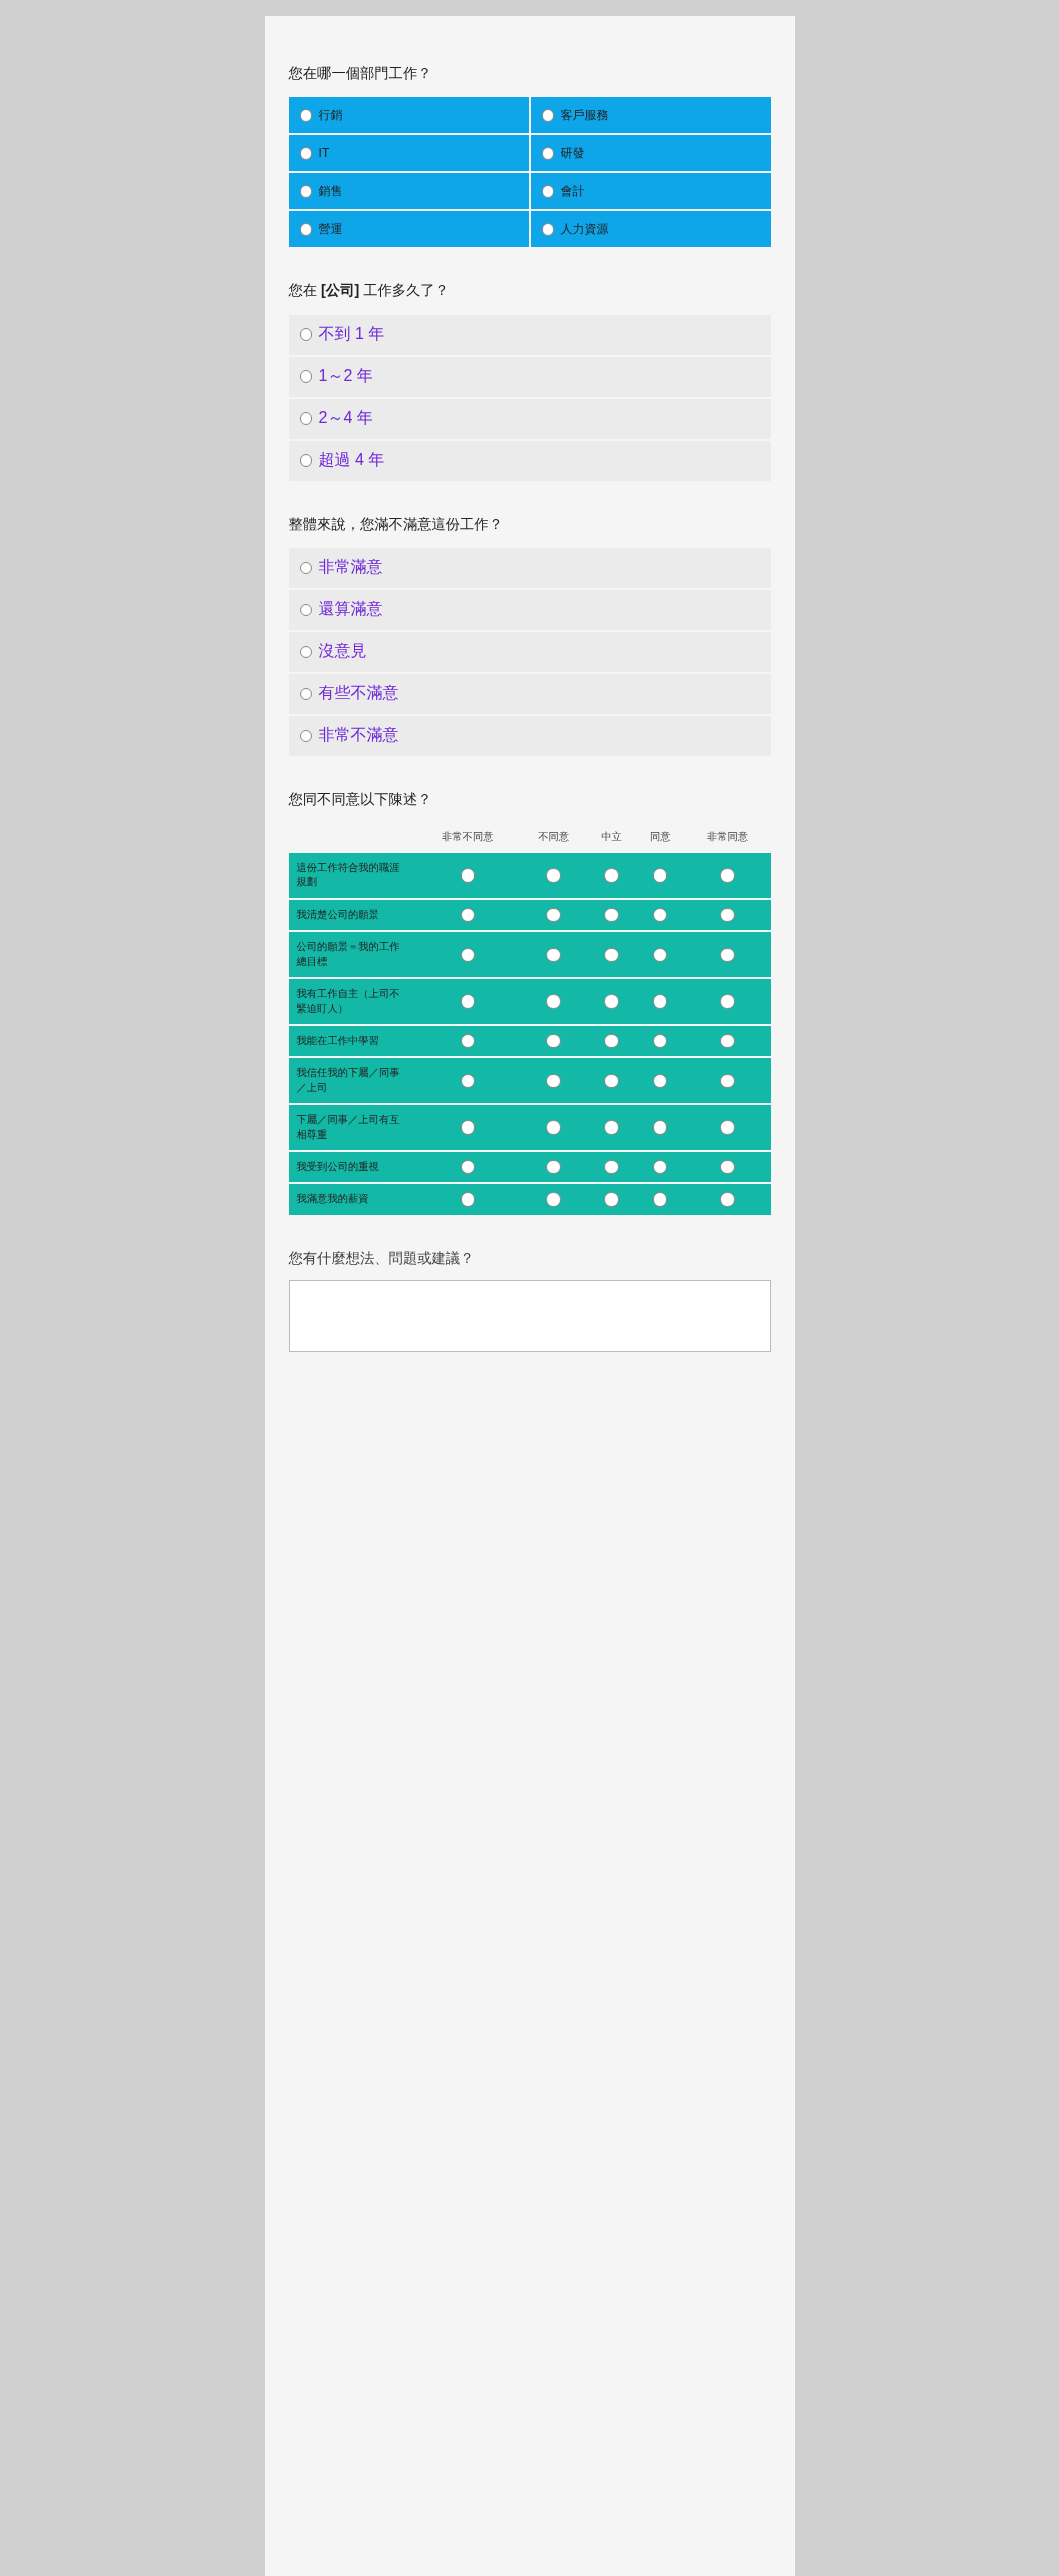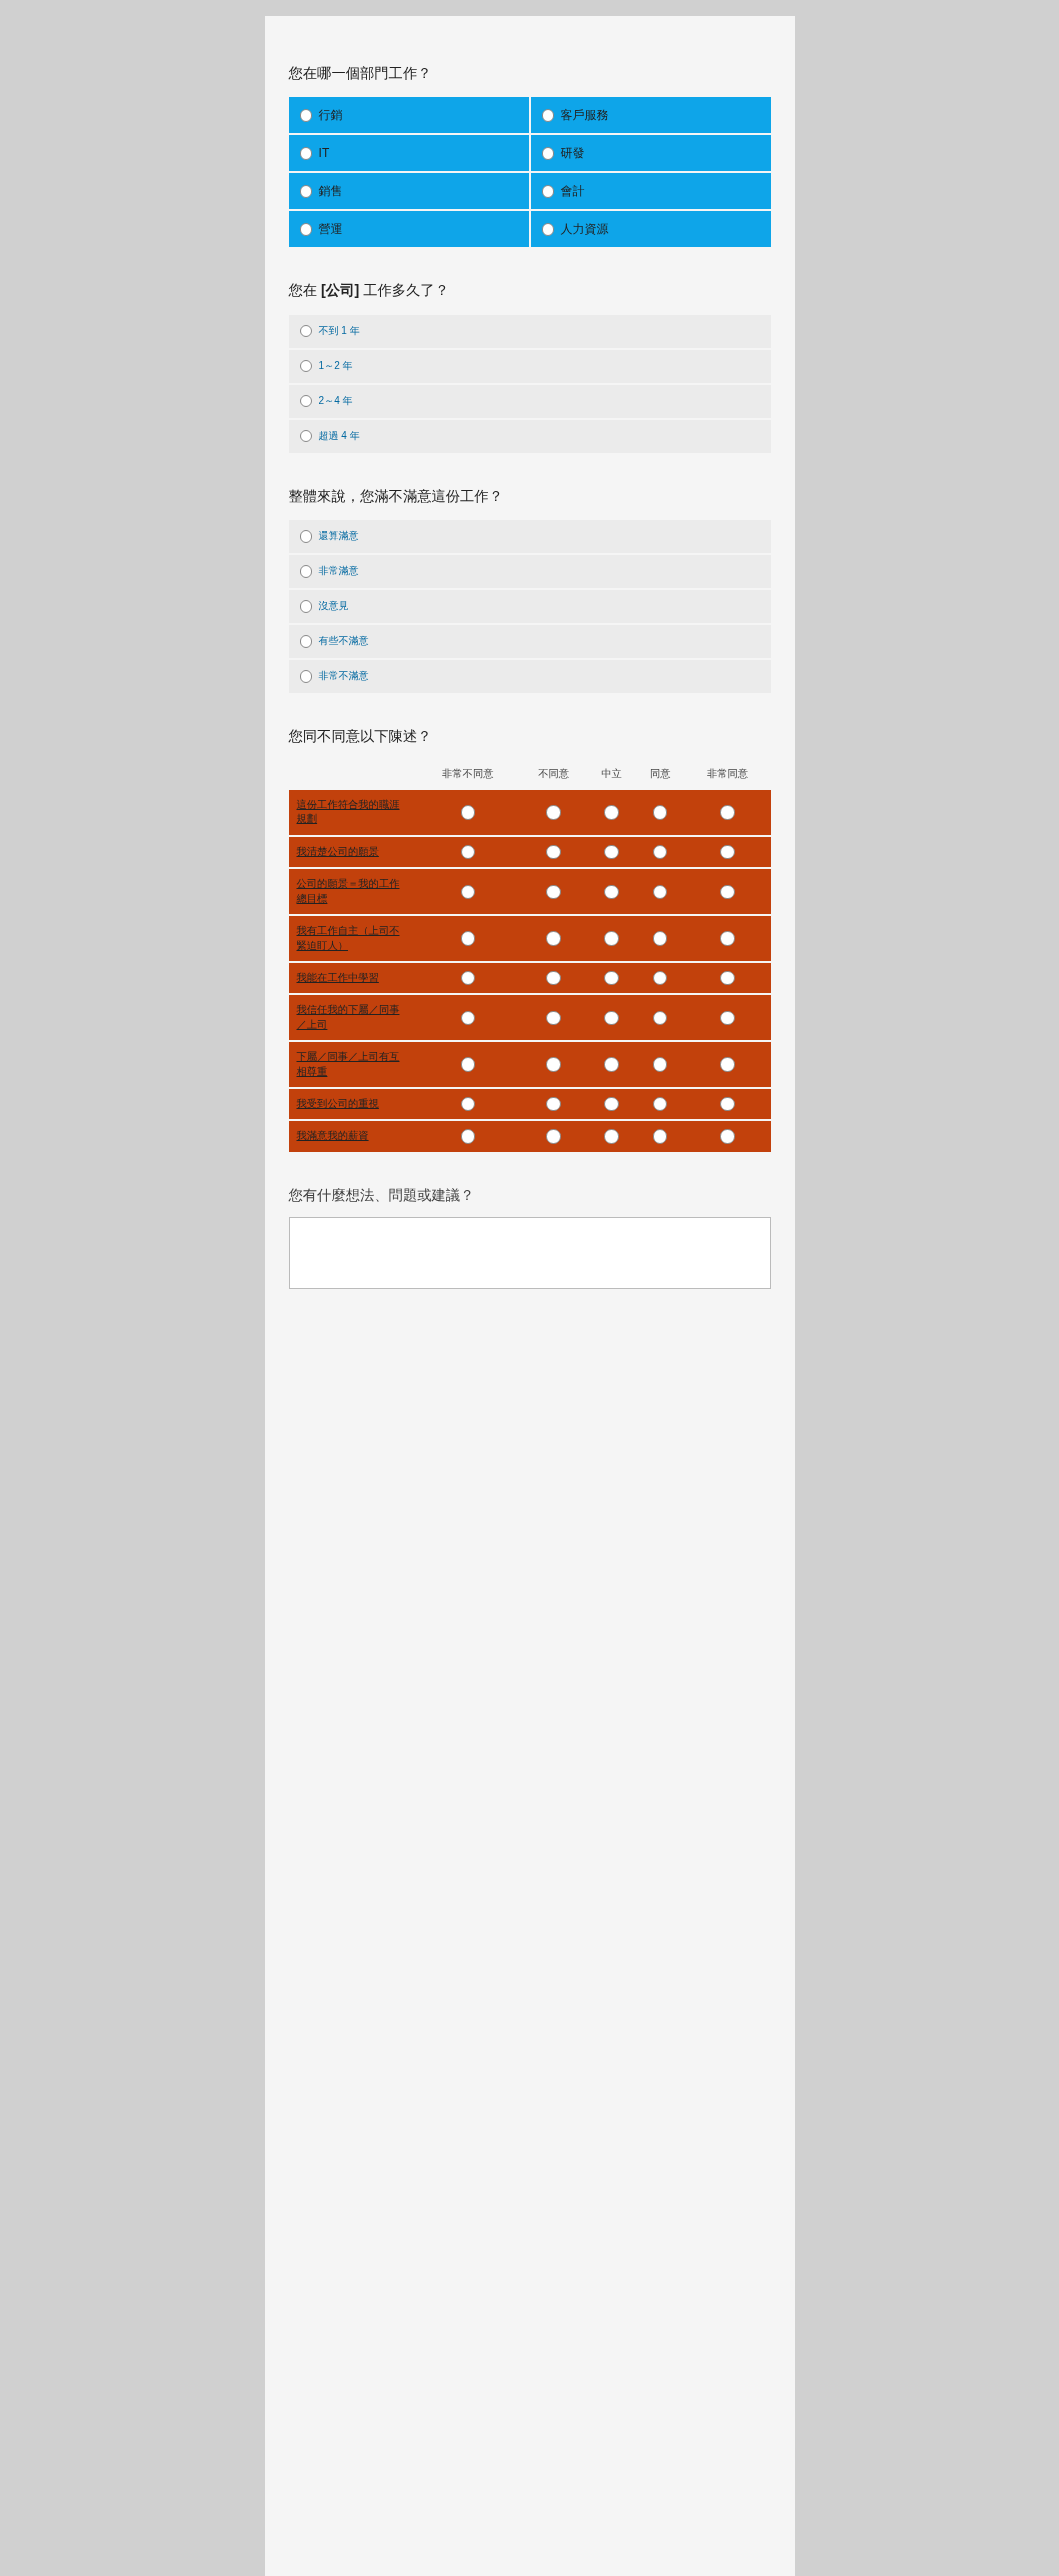--- a/index.html
+++ b/index.html
@@ -48,22 +48,22 @@
       border-right: 2.4px solid #f5f5f5;
     }
     
     .radio-list {
       width: 100%;
       border-collapse: collapse;
     }
     .radio-list tr td {
       background: #ebebeb;
       padding: 9.5px 11px;
-      font-size: 10px;
-      color: #0369a1;
+      font-size: 16px;
+      color: #6d28d9;
       border-bottom: 2.4px solid #f5f5f5;
     }
     .radio-circle {
       display: inline-block;
       width: 12.7px;
       height: 12.7px;
       border-radius: 50%;
       border: 1.6px solid #888;
       background: white;
       vertical-align: middle;
@@ -88,27 +88,26 @@
       font-weight: normal;
       color: #444;
       padding: 6.4px 3.2px 9.5px 3.2px;
       font-size: 10.3px;
     }
     .matrix-table thead tr th:first-child {
       text-align: left;
       width: 127px;
     }
     .matrix-table tbody tr td {
-      background: #c2410c;
+      background: #14b8a6;
       padding: 8px 3.2px;
       text-align: center;
       border-bottom: 2.4px solid #f5f5f5;
       font-size: 10.3px;
       color: #222;
-      text-decoration: underline;
     }
     .matrix-table tbody tr td:first-child {
       text-align: left;
       padding-left: 8px;
       padding-right: 8px;
       font-size: 10.3px;
       line-height: 1.4;
     }
     .matrix-radio {
       display: inline-block;
@@ -248,29 +247,29 @@
   </div>
 
   <div class="section">
     <div class="question-title">整體來說，您滿不滿意這份工作？</div>
     <table class="radio-list">
       <tbody>
           <tr>
         <td>
           <span class="radio-label">
             <span class="radio-circle"></span>
+            <span>非常滿意</span>
+          </span>
+        </td>
+      </tr>
+      <tr>
+        <td>
+          <span class="radio-label">
+            <span class="radio-circle"></span>
             <span>還算滿意</span>
-          </span>
-        </td>
-      </tr>
-      <tr>
-        <td>
-          <span class="radio-label">
-            <span class="radio-circle"></span>
-            <span>非常滿意</span>
           </span>
         </td>
       </tr>
       <tr>
         <td>
           <span class="radio-label">
             <span class="radio-circle"></span>
             <span>沒意見</span>
           </span>
         </td>

